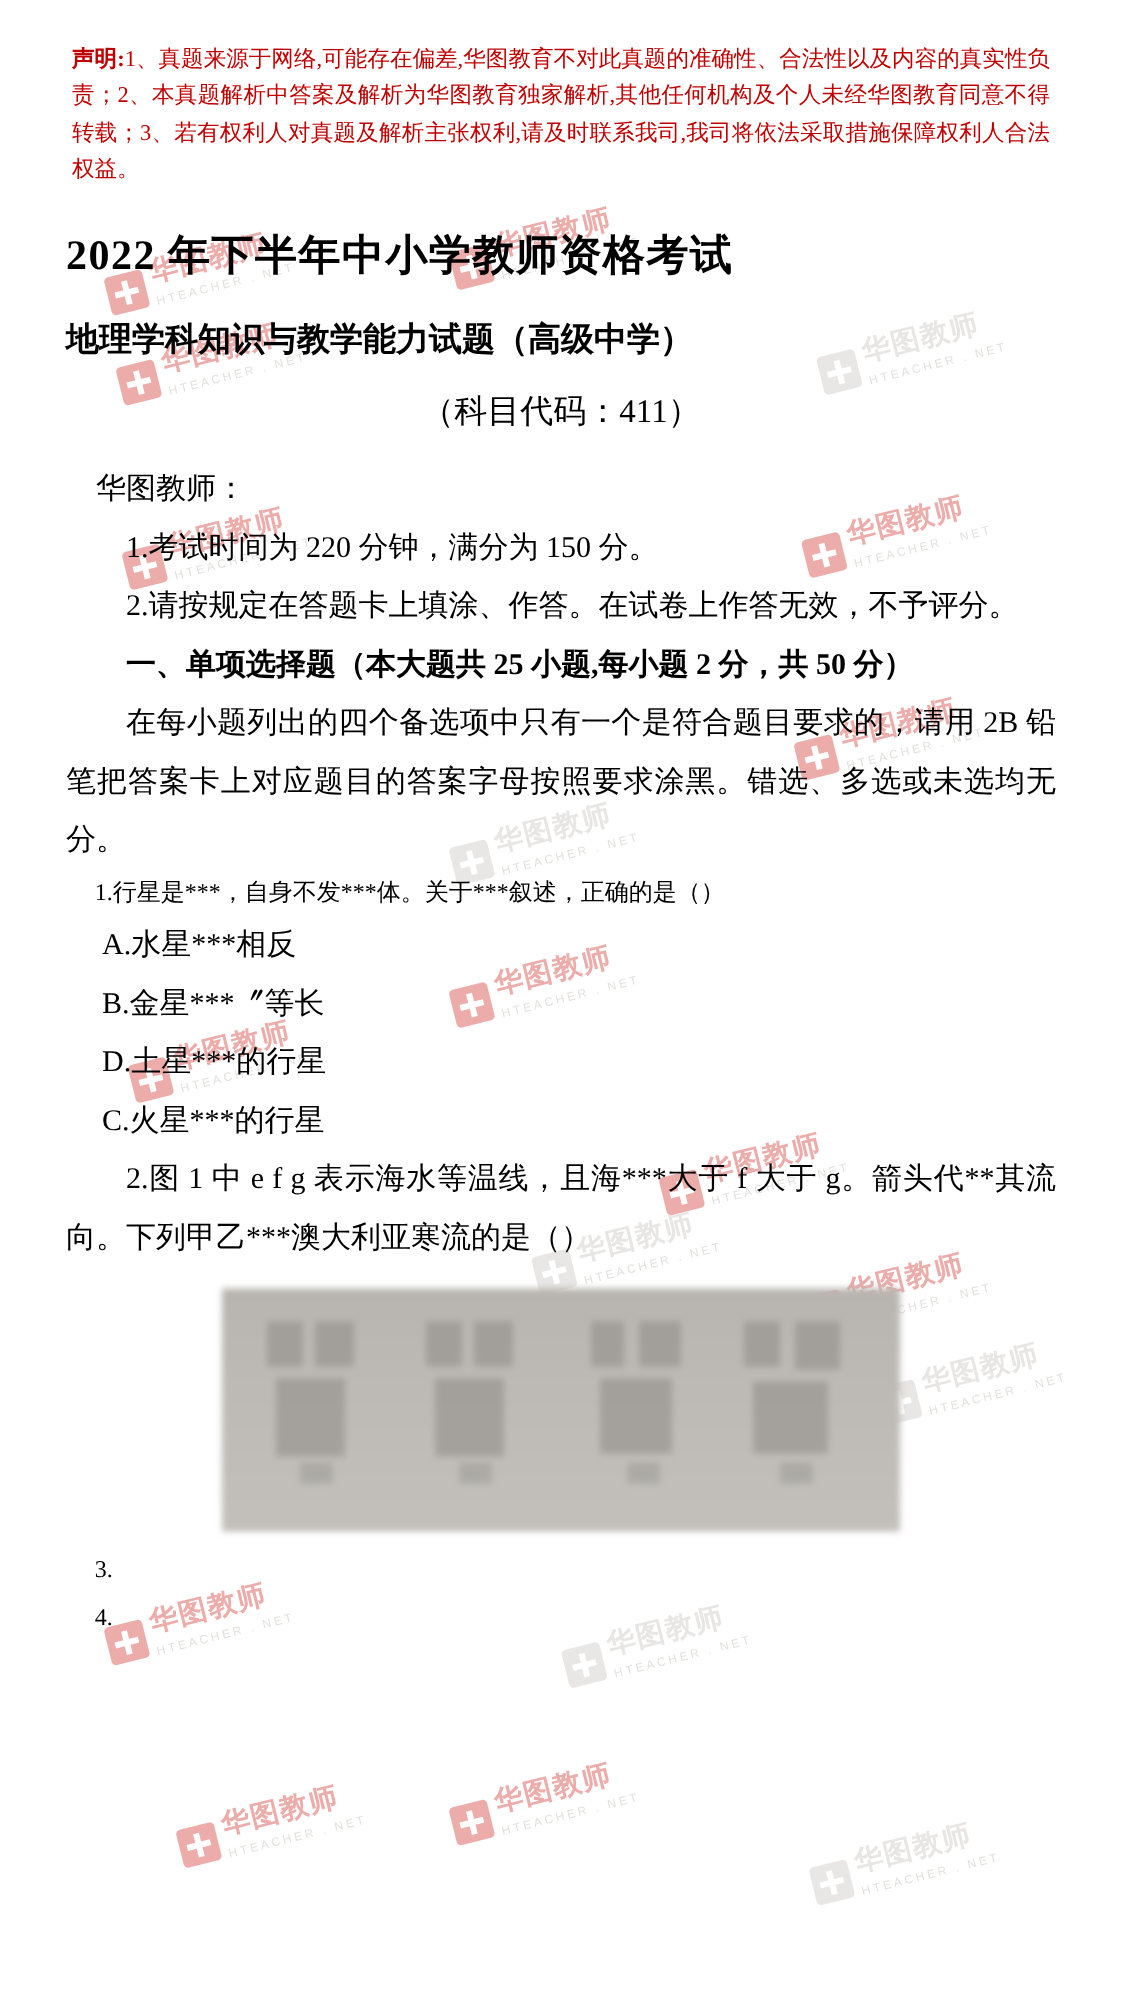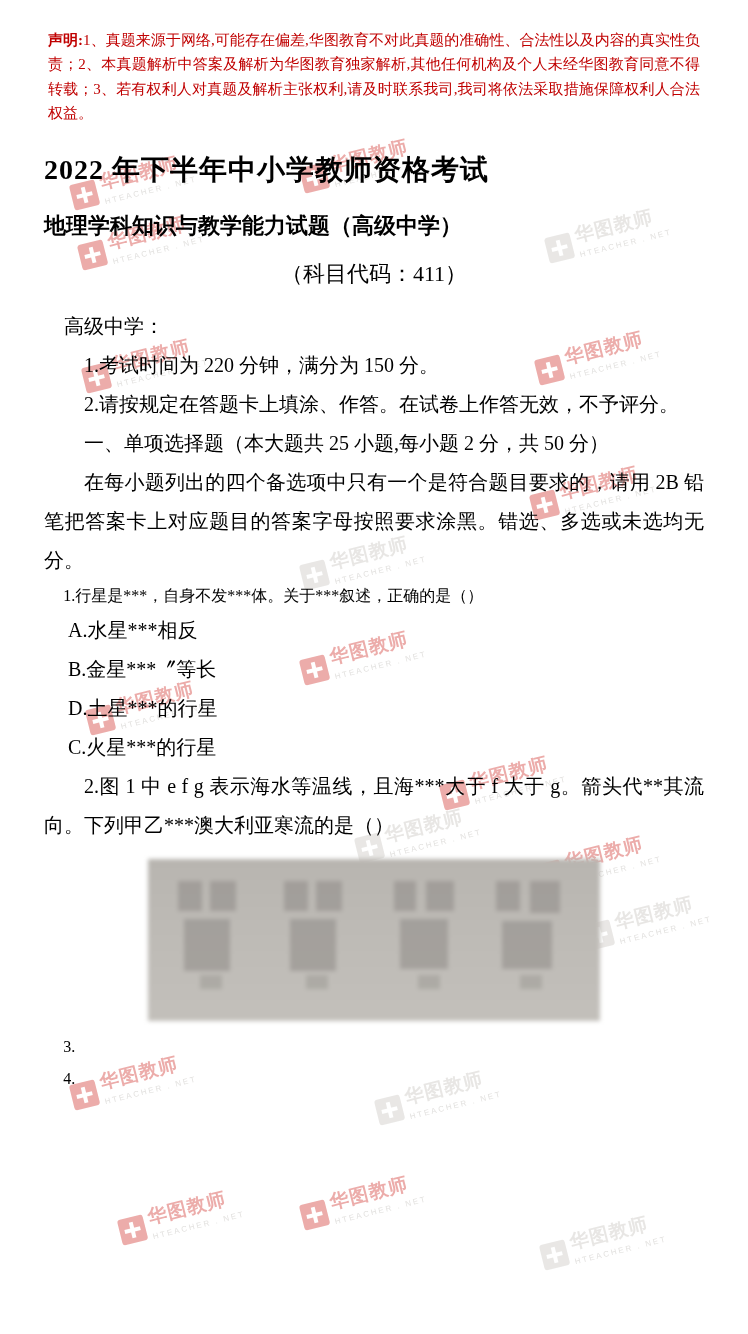--- a/index.html
+++ b/index.html
@@ -71,21 +71,21 @@
     line-height: 1.95;
     text-align: justify;
     margin: 0;
     position: relative;
     z-index: 3;
   }
   .indent {
     text-indent: 2em;
   }
   .para.bold {
-    font-weight: normal;
+    font-weight: bold;
   }
   .notice-head {
     font-size: 20px;
     line-height: 1.95;
     margin: 0;
     text-indent: 1em;
     position: relative;
     z-index: 3;
   }
   .choice {
@@ -282,21 +282,21 @@
       <span class="txt"><span class="t1">华图教师</span><br><span class="t2">HTEACHER . NET</span></span>
     </div>
   </div>
 
   <p class="disclaimer"><span class="lead">声明:</span><span>1、真题来源于网络,可能存在偏差,华图教育不对此真题的准确性、合法性以及内容的真实性负责；2、本真题解析中答案及解析为华图教育独家解析,其他任何机构及个人未经华图教育同意不得转载；3、若有权利人对真题及解析主张权利,请及时联系我司,我司将依法采取措施保障权利人合法权益。</span></p>
 
   <h1 class="title-main">2022 年下半年中小学教师资格考试</h1>
   <h2 class="title-sub">地理学科知识与教学能力试题（高级中学）</h2>
   <div class="title-code">（科目代码：411）</div>
 
-  <p class="notice-head">高级中学：</p>
+  <p class="notice-head">华图教师：</p>
   <p class="para indent">1.考试时间为 220 分钟，满分为 150 分。</p>
   <p class="para indent">2.请按规定在答题卡上填涂、作答。在试卷上作答无效，不予评分。</p>
 
   <p class="para bold indent">一、单项选择题（本大题共 25 小题,每小题 2 分，共 50 分）</p>
   <p class="para indent">在每小题列出的四个备选项中只有一个是符合题目要求的，请用 2B 铅笔把答案卡上对应题目的答案字母按照要求涂黑。错选、多选或未选均无分。</p>
 
   <p class="numline">1.行星是***，自身不发***体。关于***叙述，正确的是（）</p>
   <p class="choice">A.水星***相反</p>
   <p class="choice">B.金星***〞等长</p>
   <p class="choice">D.土星***的行星</p>

